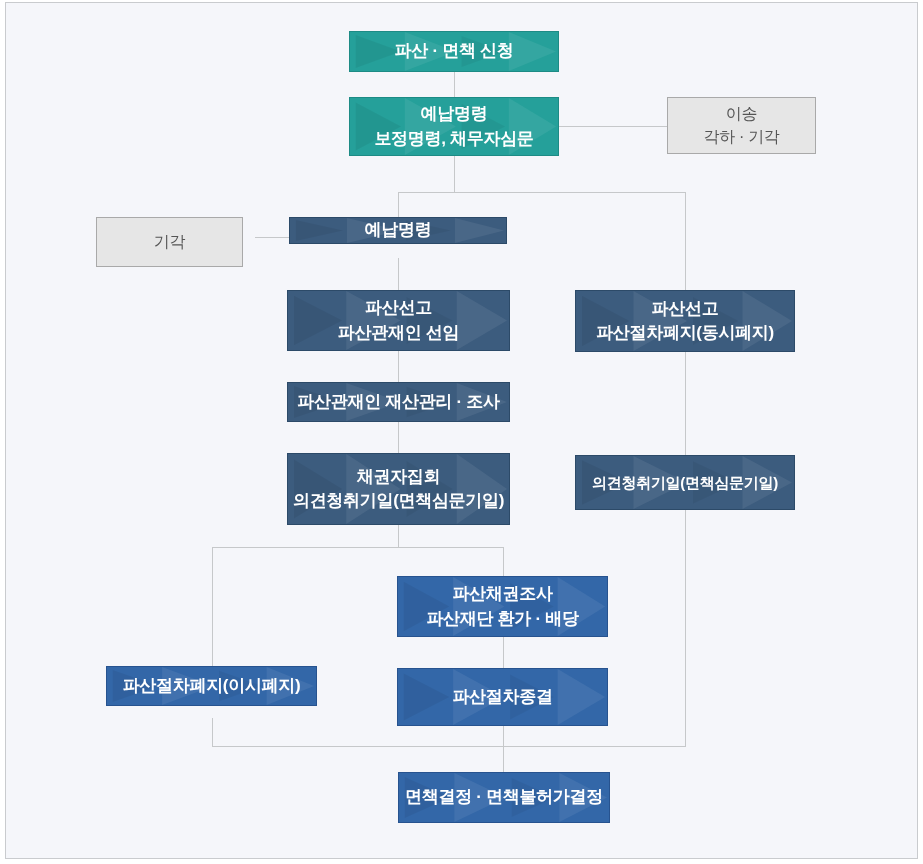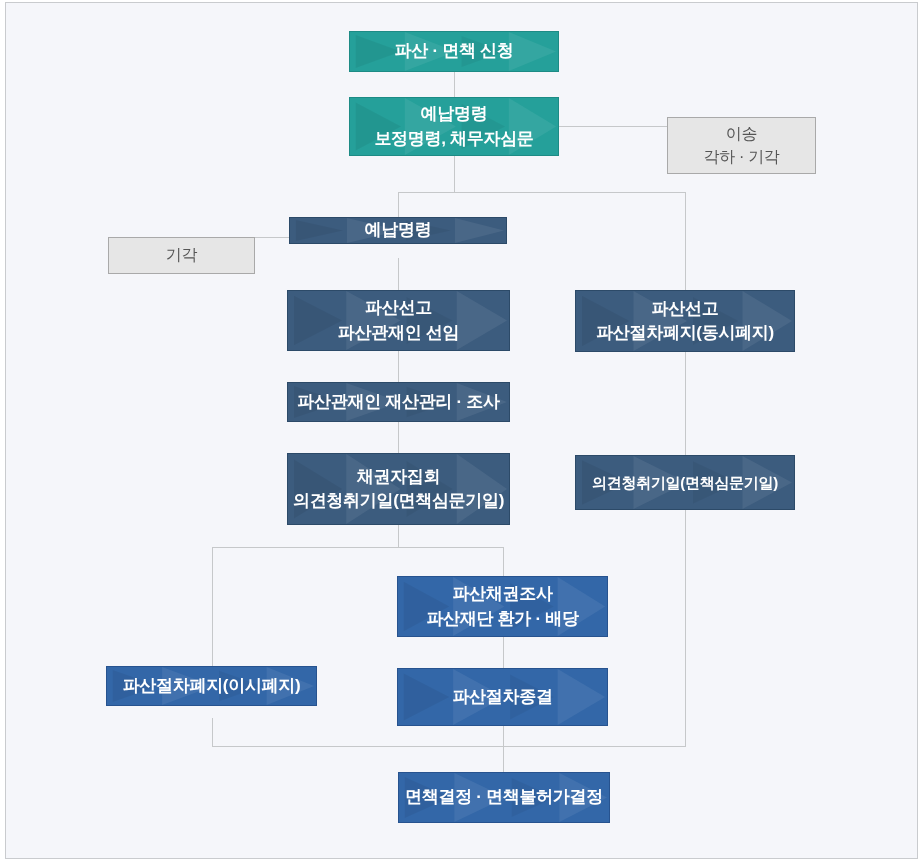--- a/index.html
+++ b/index.html
@@ -11,21 +11,21 @@
   .vline{position:absolute;width:1px;background:#c6c8ca;}
   .hline{position:absolute;height:1px;background:#c6c8ca;}
   .box{position:absolute;display:flex;flex-direction:column;align-items:center;
        justify-content:center;text-align:center;box-sizing:border-box;
        line-height:1.42;letter-spacing:-0.3px;overflow:hidden;}
   .box .lbl{position:relative;z-index:2;white-space:nowrap;}
   .pat{position:absolute;left:0;top:0;width:100%;height:100%;z-index:1;}
   .teal {background:#25a09a;border:1px solid #1d8b85;color:#ffffff;font-weight:700;font-size:17px;}
   .slate{background:#3c5c7e;border:1px solid #2c4a68;color:#ffffff;font-weight:700;font-size:17px;}
   .blue {background:#3367a8;border:1px solid #27538f;color:#ffffff;font-weight:700;font-size:17px;}
-  .gray {background:#e6e6e6;border:1px solid #a9a9a9;color:#555555;font-weight:400;font-size:16px;margin-top:20px;}
+  .gray {background:#e6e6e6;border:1px solid #a9a9a9;color:#555555;font-weight:400;font-size:16px;}
   .small{font-size:15px;}
 </style>
 </head>
 <body>
 
 <div class="frame"></div>
 <div class="canvas">
 
   <div class="vline" style="left:454px;top:72px;height:25px"></div>
   <div class="hline" style="top:126px;left:559px;width:108px"></div>
@@ -67,21 +67,21 @@
       </svg>
     <span class="lbl">예납명령</span>
     <span class="lbl">보정명령, 채무자심문</span>
   </div>
 
   <div class="box gray" style="left:667px;top:97px;width:149px;height:57px">
     <span class="lbl">이송</span>
     <span class="lbl">각하 · 기각</span>
   </div>
 
-  <div class="box gray" style="left:108px;top:217px;width:147px;height:37px">
+  <div class="box gray" style="left:96px;top:217px;width:147px;height:50px">
     <span class="lbl">기각</span>
   </div>
 
   <div class="box slate" style="left:289px;top:217px;width:218px;height:27px">
       <svg viewBox="0 0 220 50" preserveAspectRatio="none" class="pat">
         <polygon points="6,4 6,46 54,25" fill="#000000" fill-opacity="0.06"></polygon>
         <polygon points="58,0 58,50 112,25" fill="#ffffff" fill-opacity="0.07"></polygon>
         <polygon points="118,5 118,45 164,25" fill="#000000" fill-opacity="0.05"></polygon>
         <polygon points="168,0 168,50 218,25" fill="#ffffff" fill-opacity="0.07"></polygon>
       </svg>

